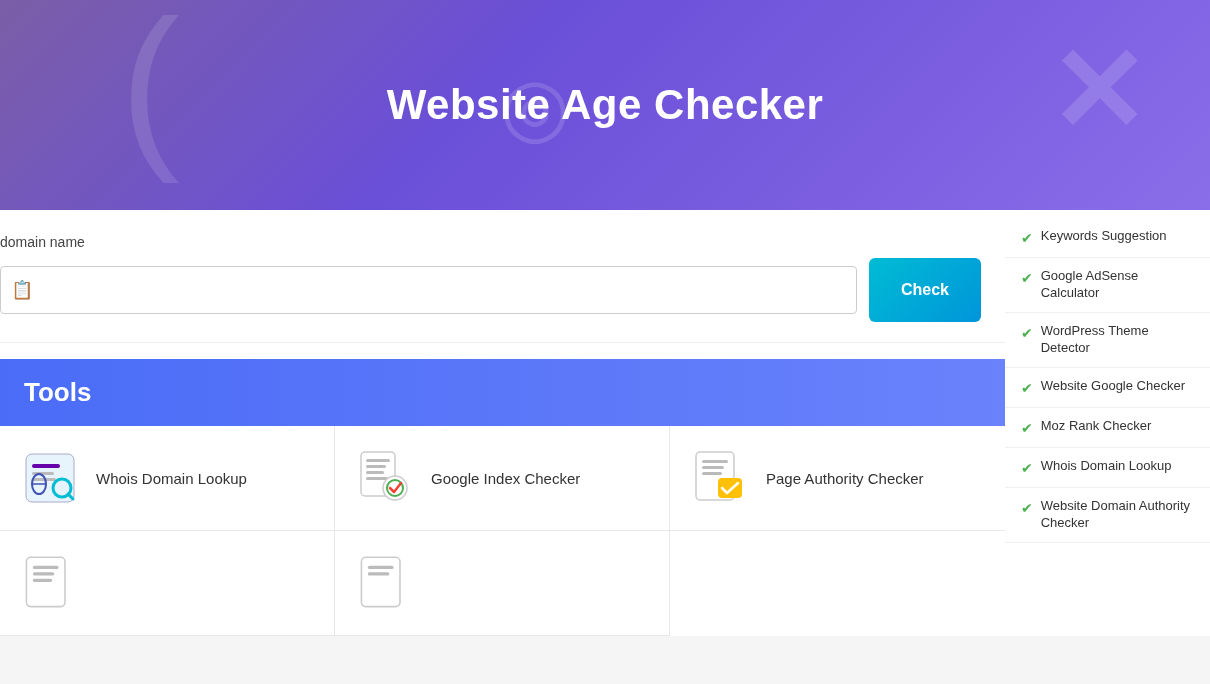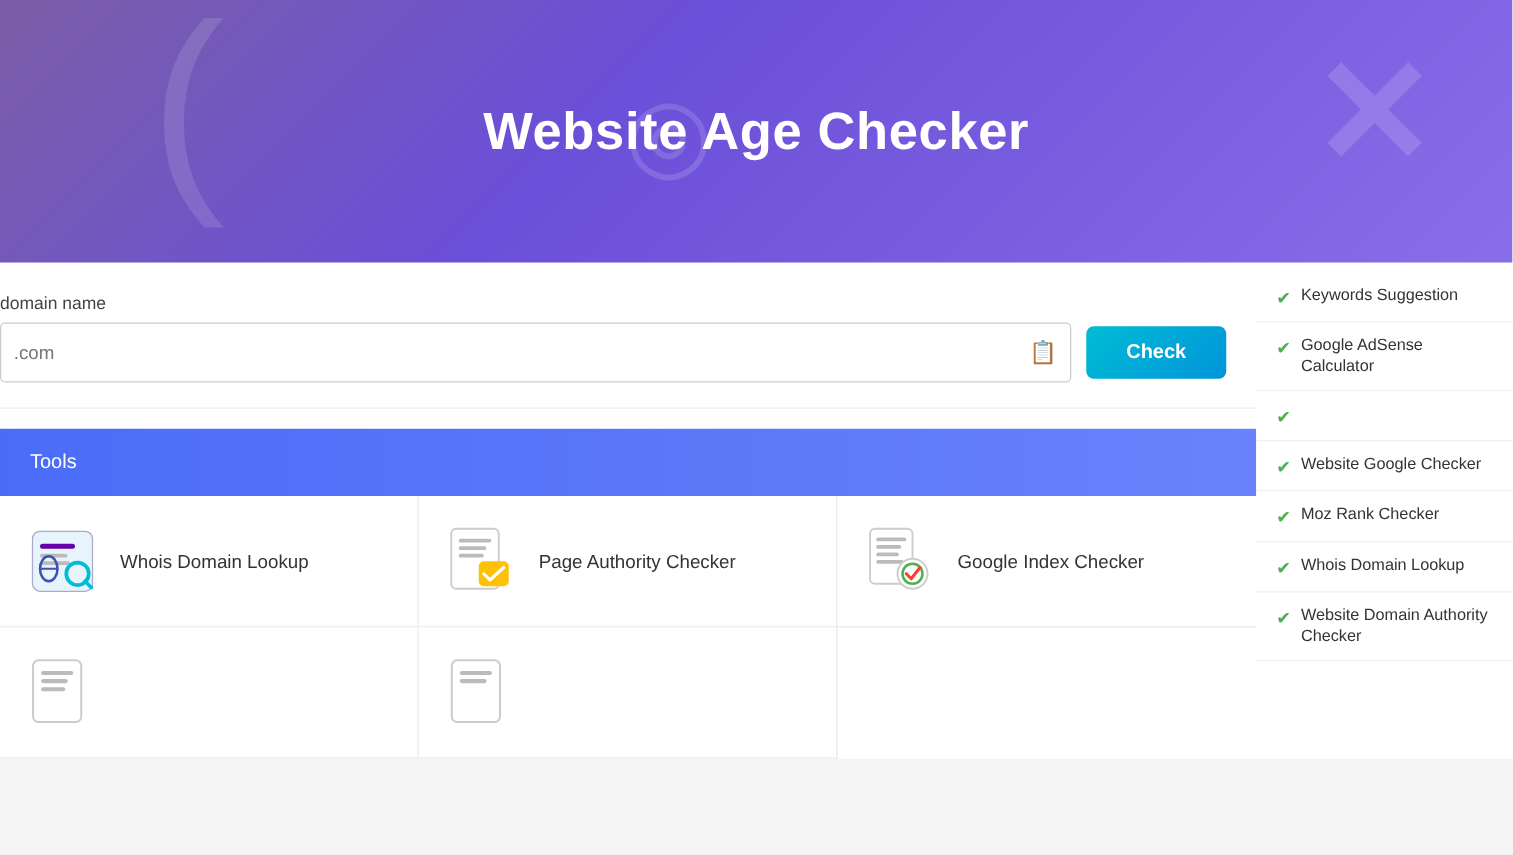--- a/index.html
+++ b/index.html
@@ -80,34 +80,34 @@
     }
     .check-btn {
       background: linear-gradient(135deg, #00bcd4, #0095da);
       color: #fff;
       border: none;
       border-radius: 6px;
       padding: 12px 32px;
       font-size: 16px;
       font-weight: 700;
       cursor: pointer;
-      height: 42px;
+      height: 64px;
       white-space: nowrap;
     }
 
     
     .tools-banner {
       background: linear-gradient(90deg, #4a6cf7 0%, #6a82fb 100%);
       padding: 18px 24px;
       margin-top: 16px;
     }
     .tools-banner h2 {
       color: #fff;
-      font-size: 16px;
-      font-weight: 400;
+      font-size: 26px;
+      font-weight: 700;
     }
 
     
     .tools-grid {
       display: grid;
       grid-template-columns: repeat(3, 1fr);
       background: #fff;
     }
     .tool-card {
       display: flex;
@@ -209,21 +209,20 @@
 </div>
 
 <div class="main-container">
 
   <div class="content-area">
 
     <div class="search-section">
       <div class="search-label">domain name</div>
       <div class="search-row">
         <div class="search-input-wrap">
-          <input type="text" placeholder=".com" style="">
           <span class="clipboard-icon">📋</span>
         </div>
         <button class="check-btn">Check</button>
       </div>
     </div>
 
     <div class="tools-banner">
       <h2>Tools</h2>
     </div>
 
@@ -240,52 +239,52 @@
             <line x1="46" y1="44" x2="51" y2="49" stroke="#00bcd4" stroke-width="3" stroke-linecap="round"></line>
 
             <ellipse cx="17" cy="34" rx="7" ry="10" fill="none" stroke="#3f51b5" stroke-width="2"></ellipse>
             <line x1="10" y1="34" x2="24" y2="34" stroke="#3f51b5" stroke-width="1.5"></line>
           </svg>
         </div>
         <span class="tool-name">Whois Domain Lookup</span>
       </div>
 
       <div class="tool-card">
-        <div class="tool-icon-wrap icon-page">
-          <svg viewBox="0 0 56 56" xmlns="http://www.w3.org/2000/svg">
-            <rect x="4" y="2" width="38" height="48" rx="4" fill="#fff" stroke="#ccc" stroke-width="1.5"></rect>
-            <rect x="10" y="10" width="26" height="3" rx="1.5" fill="#bbb"></rect>
-            <rect x="10" y="16" width="22" height="3" rx="1.5" fill="#bbb"></rect>
-            <rect x="10" y="22" width="20" height="3" rx="1.5" fill="#bbb"></rect>
-
-            <rect x="26" y="28" width="24" height="20" rx="4" fill="#ffc107"></rect>
-            <polyline points="30,38 35,43 46,33" fill="none" stroke="#fff" stroke-width="2.5" stroke-linecap="round" stroke-linejoin="round"></polyline>
-          </svg>
-        </div>
-        <span class="tool-name">Page Authority Checker</span>
-      </div>
-
-      <div class="tool-card">
         <div class="tool-icon-wrap icon-google">
           <svg viewBox="0 0 56 56" xmlns="http://www.w3.org/2000/svg">
             <rect x="4" y="2" width="34" height="44" rx="4" fill="#fff" stroke="#ccc" stroke-width="1.5"></rect>
             <rect x="9" y="9" width="24" height="3" rx="1.5" fill="#bbb"></rect>
             <rect x="9" y="15" width="20" height="3" rx="1.5" fill="#bbb"></rect>
             <rect x="9" y="21" width="18" height="3" rx="1.5" fill="#bbb"></rect>
             <rect x="9" y="27" width="22" height="3" rx="1.5" fill="#bbb"></rect>
 
             <circle cx="38" cy="38" r="12" fill="#fff" stroke="#ccc" stroke-width="1.5"></circle>
             <circle cx="38" cy="38" r="8" fill="none" stroke="#4caf50" stroke-width="2"></circle>
             <polyline points="33,38 37,42 44,33" fill="none" stroke="#f44336" stroke-width="2.5" stroke-linecap="round" stroke-linejoin="round"></polyline>
           </svg>
         </div>
         <span class="tool-name">Google Index Checker</span>
       </div>
 
       <div class="tool-card">
+        <div class="tool-icon-wrap icon-page">
+          <svg viewBox="0 0 56 56" xmlns="http://www.w3.org/2000/svg">
+            <rect x="4" y="2" width="38" height="48" rx="4" fill="#fff" stroke="#ccc" stroke-width="1.5"></rect>
+            <rect x="10" y="10" width="26" height="3" rx="1.5" fill="#bbb"></rect>
+            <rect x="10" y="16" width="22" height="3" rx="1.5" fill="#bbb"></rect>
+            <rect x="10" y="22" width="20" height="3" rx="1.5" fill="#bbb"></rect>
+
+            <rect x="26" y="28" width="24" height="20" rx="4" fill="#ffc107"></rect>
+            <polyline points="30,38 35,43 46,33" fill="none" stroke="#fff" stroke-width="2.5" stroke-linecap="round" stroke-linejoin="round"></polyline>
+          </svg>
+        </div>
+        <span class="tool-name">Page Authority Checker</span>
+      </div>
+
+      <div class="tool-card">
         <div class="tool-icon-wrap">
           <svg viewBox="0 0 56 56" xmlns="http://www.w3.org/2000/svg">
             <rect x="6" y="4" width="36" height="46" rx="4" fill="#fff" stroke="#ccc" stroke-width="1.5"></rect>
             <rect x="12" y="12" width="24" height="3" rx="1.5" fill="#bbb"></rect>
             <rect x="12" y="18" width="20" height="3" rx="1.5" fill="#bbb"></rect>
             <rect x="12" y="24" width="18" height="3" rx="1.5" fill="#bbb"></rect>
           </svg>
         </div>
         <span class="tool-name"></span>
       </div>
@@ -309,20 +308,21 @@
       <li class="sidebar-list-item">
         <span class="check-mark">✔</span>
         <span>Keywords Suggestion</span>
       </li>
       <li class="sidebar-list-item">
         <span class="check-mark">✔</span>
         <span>Google AdSense Calculator</span>
       </li>
       <li class="sidebar-list-item">
         <span class="check-mark">✔</span>
+        <span>WordPress Theme Detector</span>
       </li>
       <li class="sidebar-list-item">
         <span class="check-mark">✔</span>
         <span>Website Google Checker</span>
       </li>
       <li class="sidebar-list-item">
         <span class="check-mark">✔</span>
         <span>Moz Rank Checker</span>
       </li>
       <li class="sidebar-list-item">

